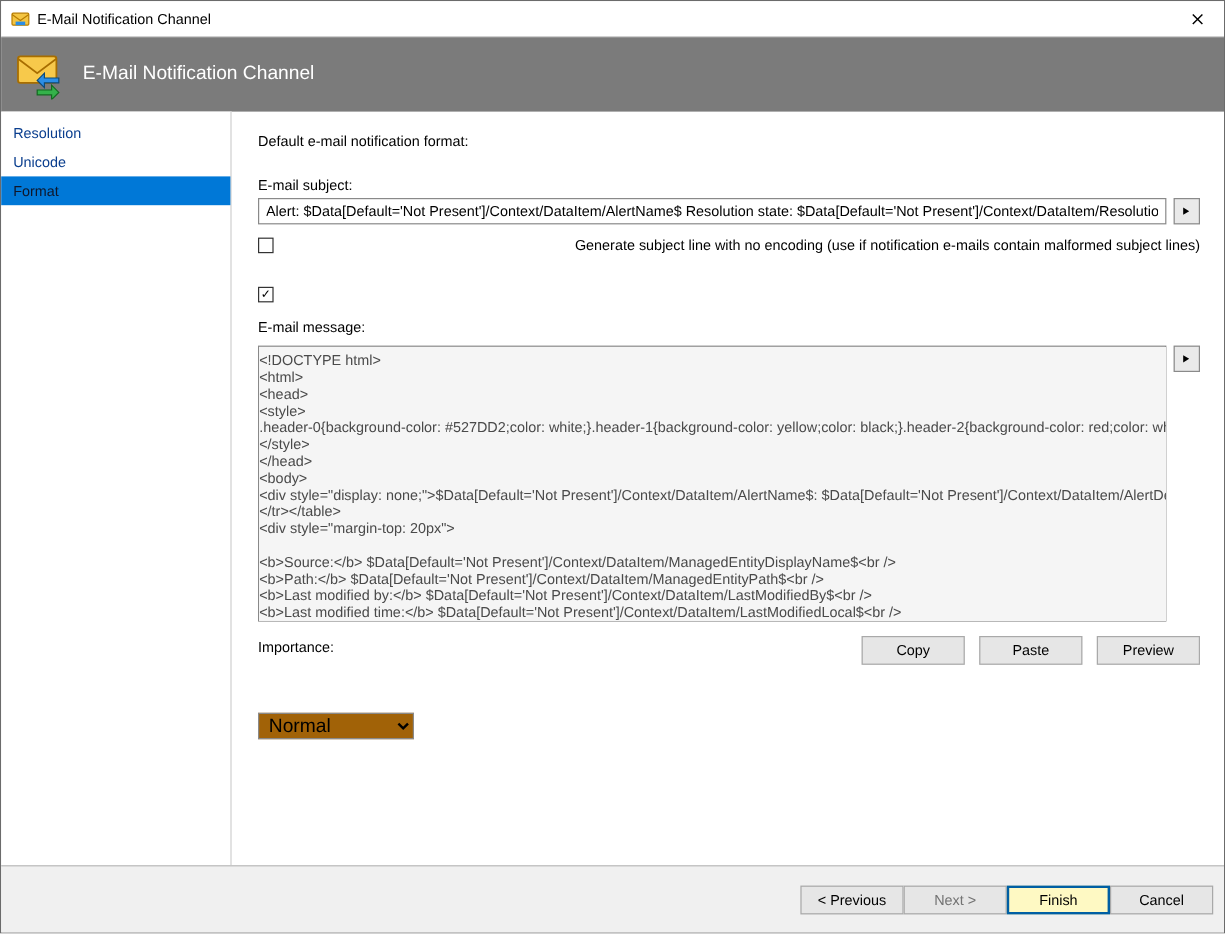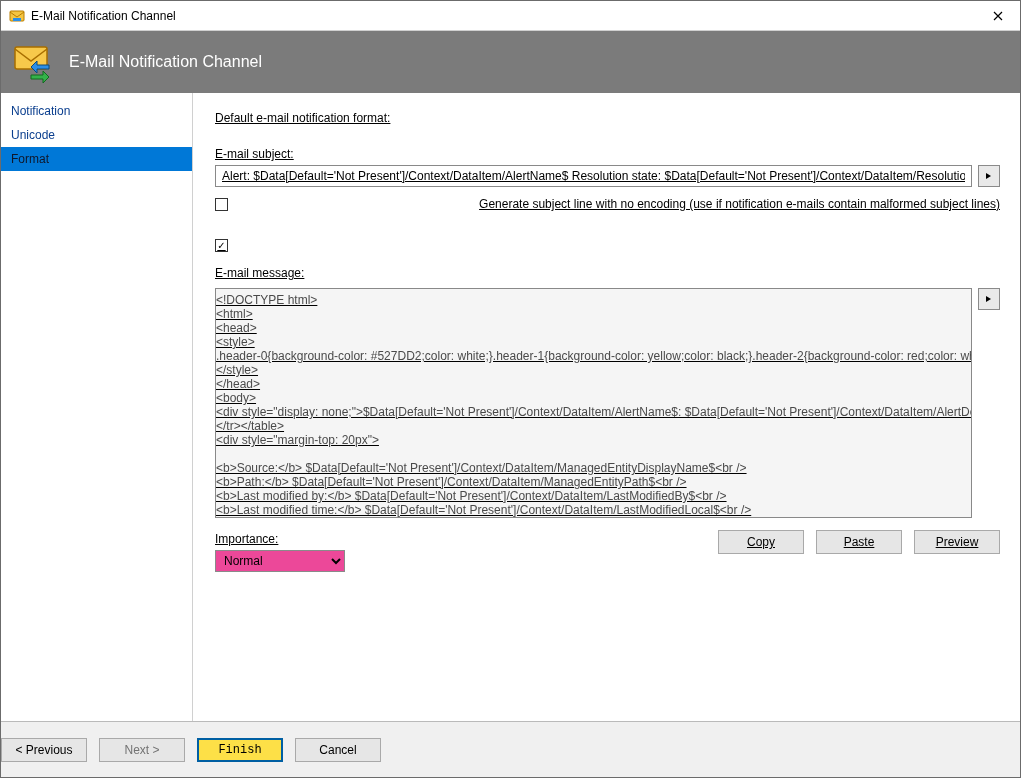--- a/index.html
+++ b/index.html
@@ -69,21 +69,20 @@
   .sidebar .navitem.active {
     background: #0078d7;
     color: #0f172a;
   }
   
   .content {
     flex: 1 1 auto;
     padding: 18px 20px 10px 22px;
     display: flex; flex-direction: column;
     min-height: 0;
-    text-decoration: underline;
   }
   .fld-label { margin-top: 14px; margin-bottom: 4px; display:block; }
   .row { display: flex; align-items: center; gap: 6px; }
   .row .txt {
     flex: 1 1 auto;
     height: 22px;
     border: 1px solid #898989;
     padding: 2px 6px;
     font-family: inherit; font-size: 12px;
     background: #fff;
@@ -132,39 +131,40 @@
   }
   .btn {
     width: 86px; height: 24px;
     border: 1px solid #a9a9a9;
     background: #e6e6e6;
     font-family: inherit; font-size:12px;
     cursor: pointer;
     display:flex; align-items:center; justify-content:center;
   }
   .btn:disabled { color:#737373; cursor:default; }
-  .btn.primary { border: 2px solid #005fa3; background:#fde047;font-family:Liberation Mono, monospace; }
+  .btn.primary { border: 2px solid #005fa3; background:#fef9c3; }
   
   .sel {
     height: 22px;
     border:1px solid #8a8a8a;
-    background:#ec4899;
-    font-family: inherit; font-size:12px;
+    background:#a16207;
+    font-family: inherit; font-size:16px;
     padding: 0 4px;
+    margin-top: 44px;
   }
   .impblock { width:130px; margin-top:-22px; }
   .encblock { margin-top:14px; }
   .encblock .sel { width:100%; }
   
   .footer {
     height: 56px;
     border-top: 1px solid #bababa;
     background:#f0f0f0;
-    display:flex; align-items:center; justify-content:flex-start;
-    padding-right:28px; gap:12px;
+    display:flex; align-items:center; justify-content:flex-end;
+    padding-right:9px; 
   }
   
   svg { display:block; }
 </style>
 </head>
 <body>
 
 <div class="window">
 
   <div class="titlebar">
@@ -191,21 +191,21 @@
         <path d="M36 24 L24 24 L24 20 L18 26 L24 32 L24 28 L36 28 Z" fill="#2b8ee6" stroke="#0a4a7a"></path>
         <path d="M18 34 L30 34 L30 30 L36 36 L30 42 L30 38 L18 38 Z" fill="#34b24a" stroke="#126a20"></path>
       </svg>
     </span>
     <span class="htitle">E-Mail Notification Channel</span>
   </div>
 
   <div class="body">
 
     <div class="sidebar">
-      <div class="navitem">Notification</div>
+      <div class="navitem">Resolution</div>
       <div class="navitem">Unicode</div>
       <div class="navitem active">Format</div>
     </div>
 
     <div class="content">
 
       <span>Default e-mail notification format:</span>
 
       <span class="fld-label" style="margin-top:22px">E-mail subject:</span>
       <div class="row">

